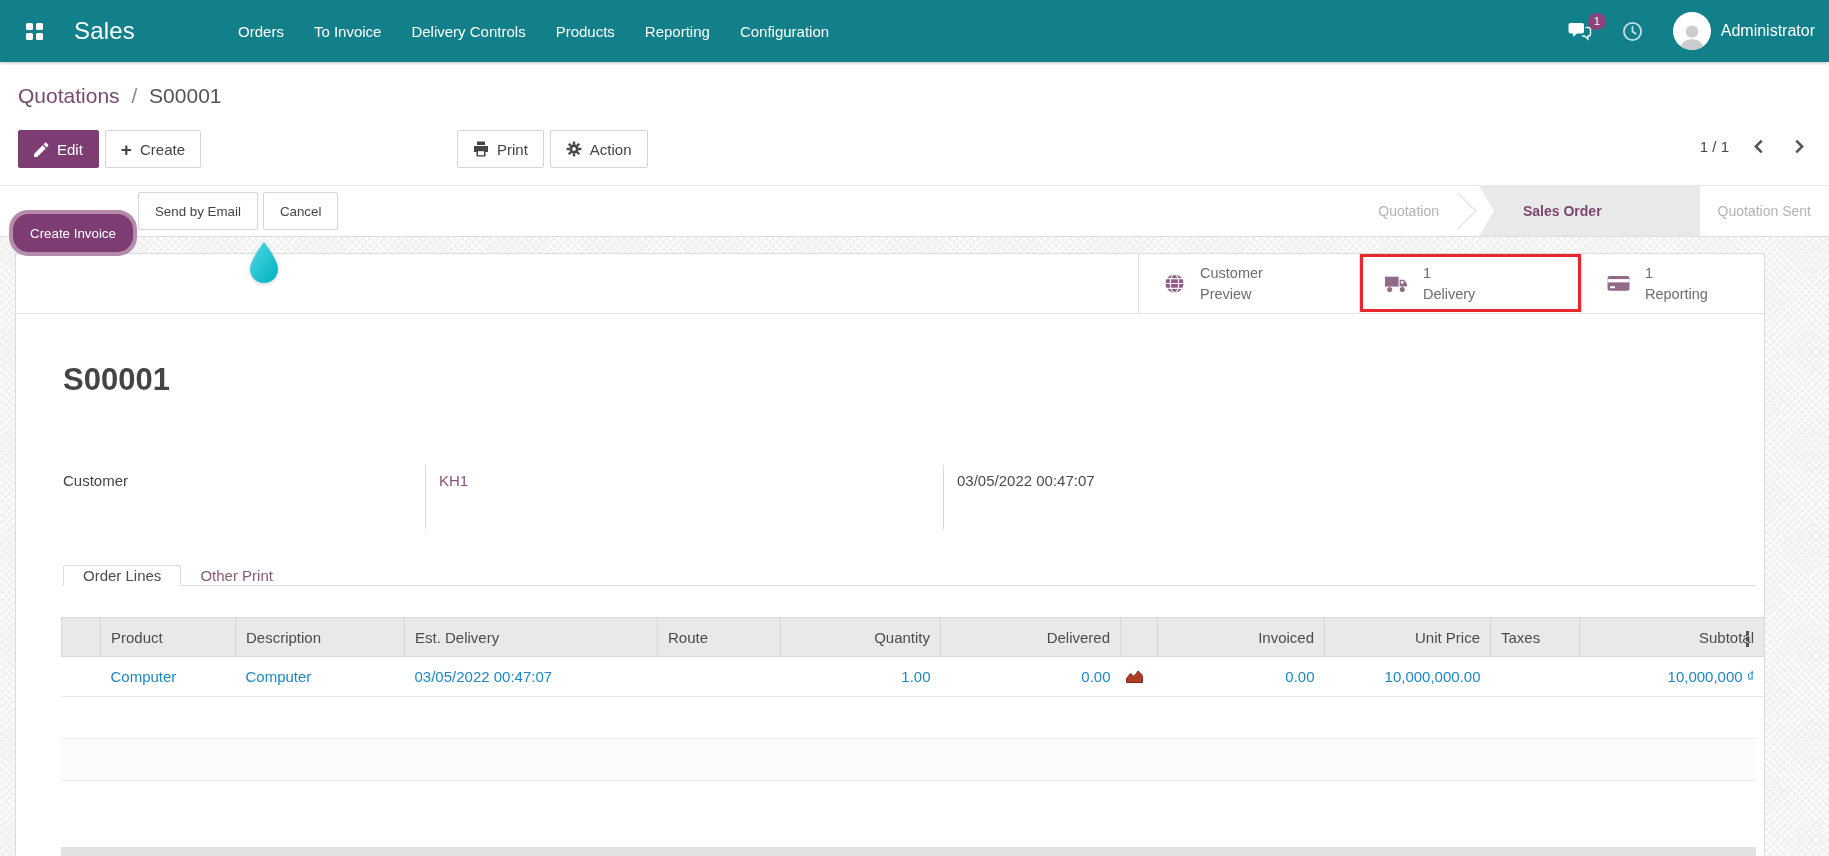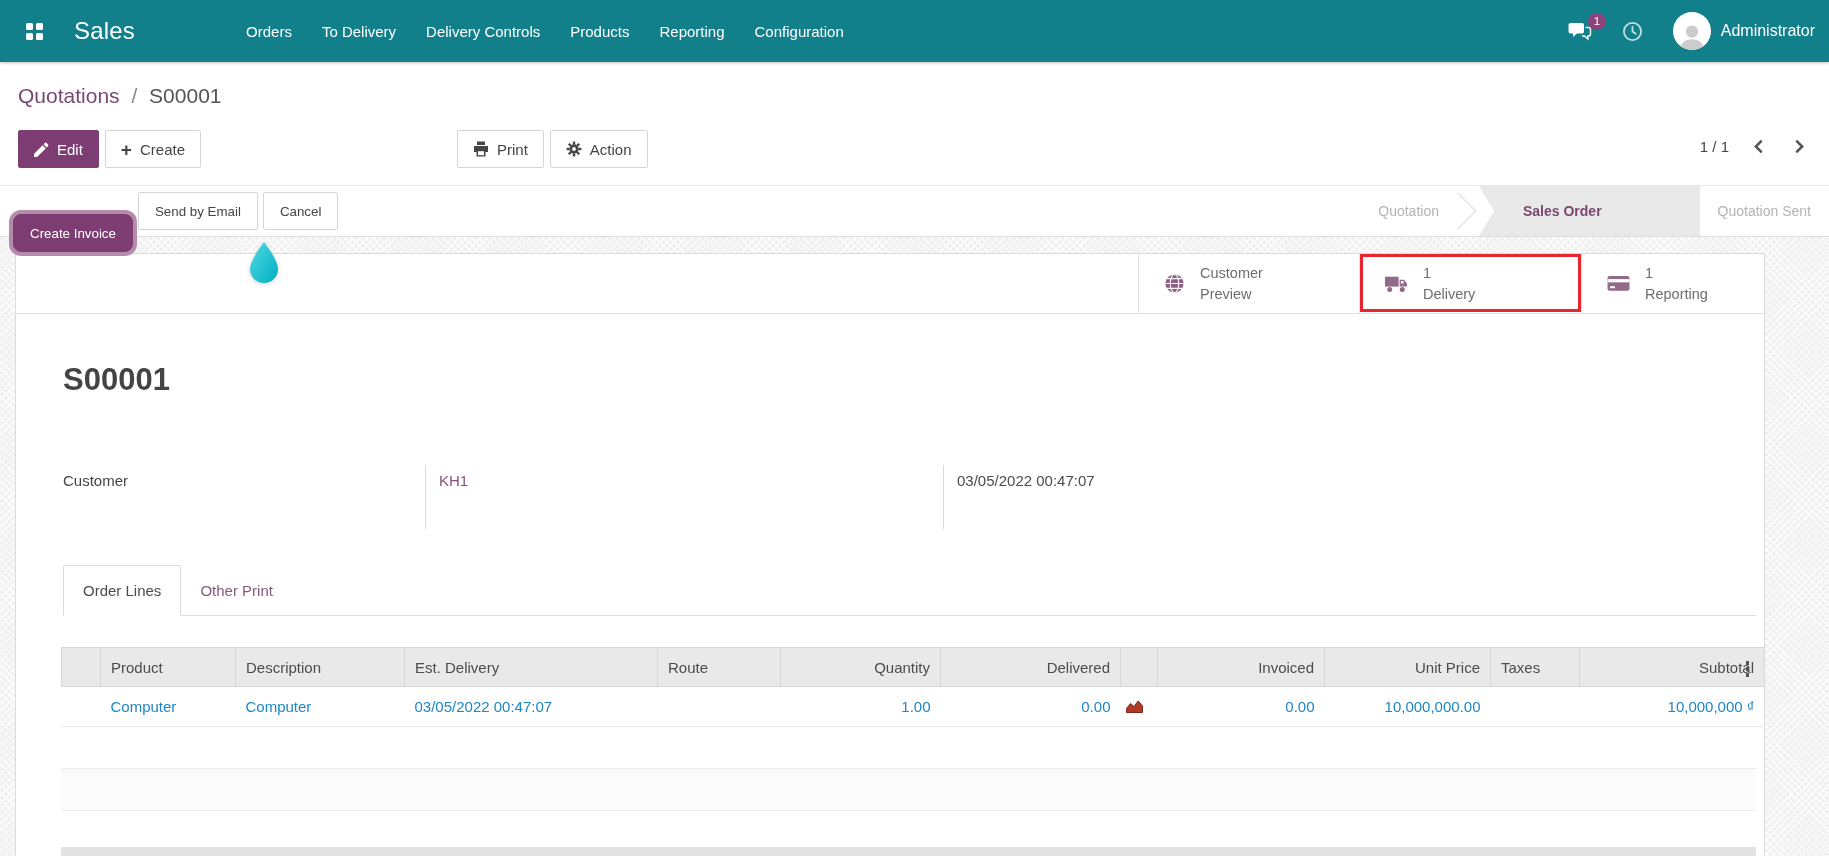--- a/index.html
+++ b/index.html
@@ -10,21 +10,21 @@
   }
   
   .topnav {
     height:62px; background:#11808a; display:flex; align-items:center;
     color:#fff; padding:0 14px 0 12px; position:relative; z-index:10;
     box-shadow:0 1px 3px rgba(0,0,0,.25);
   }
   .apps-btn { width:44px; height:44px; display:flex; align-items:center; justify-content:center; cursor:pointer; }
   .grid-icon { display:grid; grid-template-columns:7px 7px; grid-gap:3px; }
   .grid-icon i { width:7px; height:7px; background:#fff; border-radius:1.5px; }
-  .brand { font-size:24px; font-weight:500; margin:0 8px 0 18px; letter-spacing:.2px; cursor:pointer; }
+  .brand { font-size:24px; font-weight:500; margin:0 0 0 18px; letter-spacing:.2px; cursor:pointer; }
   .nav-menus { display:flex; align-items:center; margin-left:88px; }
   .nav-menu { padding:10px 15px; cursor:pointer; white-space:nowrap; }
   .nav-right { margin-left:auto; display:flex; align-items:center; gap:30px; }
   .nav-icon-btn { position:relative; display:flex; align-items:center; cursor:pointer; }
   .badge {
     position:absolute; top:-9px; right:-14px; background:#8c437c; color:#fff;
     font-size:11.5px; line-height:1; padding:3px 5.5px; border-radius:9px; min-width:17px; text-align:center;
   }
   .user-menu { display:flex; align-items:center; gap:10px; cursor:pointer; }
   .avatar { width:38px; height:38px; border-radius:50%; background:#fff; display:flex; align-items:flex-end; justify-content:center; overflow:hidden; }
@@ -47,21 +47,21 @@
   .pager-value { color:#444; }
   .pager-arrows { display:flex; gap:26px; }
   .pager-arrows span { cursor:pointer; display:flex; }
   
   .statusbar {
     height:52px; background:#fff; border-top:1px solid #e8e8e8; border-bottom:1px solid #dcdcdc;
     display:flex; align-items:center; padding-left:13px; position:relative; z-index:5;
   }
   .sb-btn { height:38px; display:inline-flex; align-items:center; padding:0 16px; background:#fff; border:1px solid #d5d5d5; border-radius:2px; color:#444; cursor:pointer; }
   .sb-btn + .sb-btn { margin-left:5px; }
-  .sb-primary { background:#7d3d72; border-color:#7d3d72; color:#fff; box-shadow:0 0 0 4px #b58bab; border-radius:8px;margin-top:44px; }
+  .sb-primary { background:#7d3d72; border-color:#7d3d72; color:#fff; box-shadow:0 0 0 4px #b58bab; border-radius:15px;margin-top:44px; }
   .status-pills { position:absolute; right:0; top:0; bottom:0; display:flex; align-items:stretch; }
   .pill { display:flex; align-items:center; padding:0 18px; color:#b3b3b3; font-size:14px; cursor:pointer;text-align:center; }
   .chev-sep { align-self:center; width:26px; height:26px; border-top:1px solid #ddd; border-right:1px solid #ddd; transform:rotate(45deg); margin:0 2px 0 -12px; }
   .pill-active {
     background:#e9e9e9; color:#7a4670; font-weight:700; position:relative;
     padding:0 98px 0 44px; margin-left:6px;
   }
   .pill-active::before {
     content:''; position:absolute; left:0; top:0;
     border-top:25px solid transparent; border-bottom:25px solid transparent; border-left:15px solid #fff;
@@ -96,21 +96,21 @@
   .fg-right { flex:1; }
   .flabels { display:flex; flex-direction:column; }
   .fg-left .flabels { width:362px; }
   .fg-right .flabels { width:325px; }
   .flabel { height:32px; line-height:32px; color:#444; cursor:default; }
   .fvalues { border-left:1px solid #d9d9d9; padding-left:13px; flex:1; }
   .fvalue { height:32px; line-height:32px; }
   .fvalue-link { color:#8a4f7d; cursor:pointer; }
   
   .tabs { margin:36px 8px 0 47px; display:flex; align-items:flex-end; border-bottom:1px solid #dcdcdc; }
-  .tab { padding:16px 19px; font-size:15px; cursor:pointer; }
+  .tab { padding:1px 19px; font-size:15px; cursor:pointer; }
   .tab-active {
     border:1px solid #dcdcdc; border-bottom:1px solid #fff; margin-bottom:-1px;
     background:#fff; color:#4c4c4c; border-radius:2px 2px 0 0;
   }
   .tab-link { color:#875a7b; }
   
   .table-wrap { margin:31px 8px 0 45px; position:relative; }
   table { width:100%; border-collapse:collapse; table-layout:fixed; }
   th {
     background:#e9e9e9; border:1px solid #d7d7d7; height:39px; font-weight:500;
@@ -133,21 +133,21 @@
     <span class="grid-icon">
         <i></i>
         <i></i>
         <i></i>
         <i></i>
       </span>
   </div>
   <div class="brand">Sales</div>
   <div class="nav-menus">
     <div class="nav-menu">Orders</div>
-    <div class="nav-menu">To Delivery</div>
+    <div class="nav-menu">To Invoice</div>
     <div class="nav-menu">Delivery Controls</div>
     <div class="nav-menu">Products</div>
     <div class="nav-menu">Reporting</div>
     <div class="nav-menu">Configuration</div>
   </div>
   <div class="nav-right">
     <div class="nav-icon-btn">
       <span>
         <svg width="24" height="19" viewBox="0 0 24 19">
           <path fill="#fff" d="M2.5 1h11.5a2 2 0 0 1 2 2v6.5a2 2 0 0 1-2 2H9l-4 3.6v-3.6H2.5a2 2 0 0 1-2-2V3a2 2 0 0 1 2-2z"></path>

